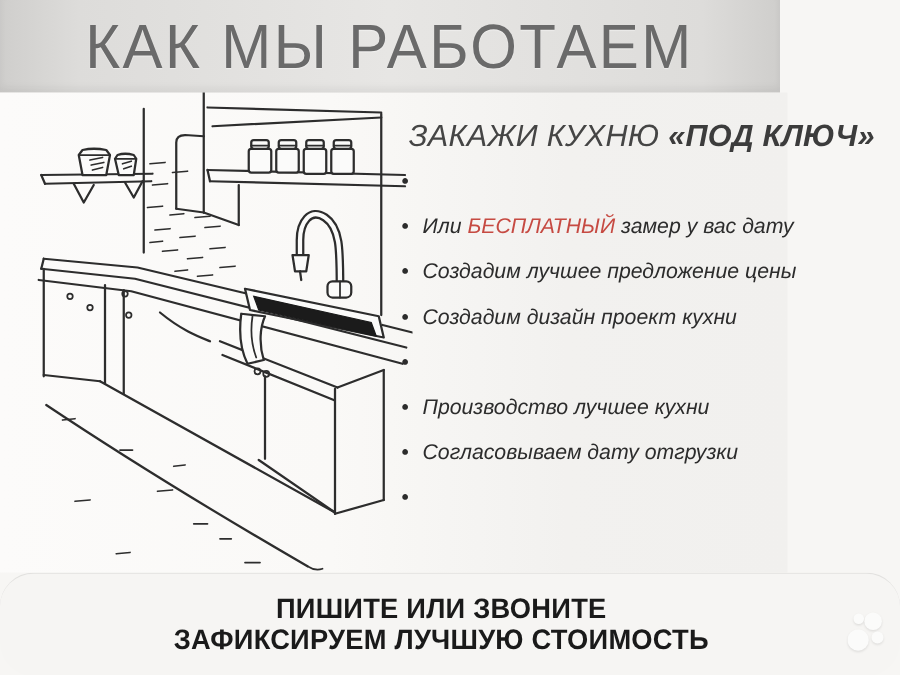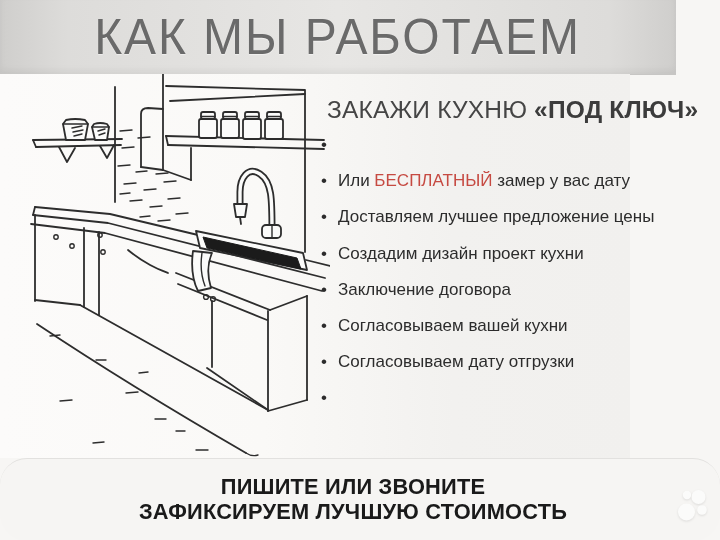--- a/index.html
+++ b/index.html
@@ -1,32 +1,32 @@
 <!DOCTYPE html>
 <html style="--header_text: #6a6a6a; --heading_text: #454545; --list_text: #2c2c2c; --accent_red: #c64a42; --footer_bg: #f6f5f3; --footer_text: #1a1a1a; --watermark_white: #fbfbfa; --sketch_stroke: #2d2d2d;"><head>
 <meta charset="utf-8">
 <style>
   html,body{margin:0;padding:0;}
   body{width:720px;height:540px;overflow:hidden;font-family:"Liberation Sans",sans-serif;
        -webkit-font-smoothing:antialiased;}
   #page{position:relative;width:720px;height:540px;background:#f7f6f4;overflow:hidden;}
 
   
-  .header{position:absolute;left:0;top:0;width:676px;height:74px;
+  .header{position:absolute;left:0;top:0;width:624px;height:74px;
     background:linear-gradient(90deg,#cfcecc 0%,#dddcda 10%,#e7e6e4 50%,#dddcda 90%,#cfcecc 100%);
     border-bottom:1px solid #c7c6c4;
     box-shadow:inset 0 -4px 6px rgba(0,0,0,0.05);
     display:flex;align-items:center;justify-content:center;}
   .header h1{margin:0;font-size:50px;font-weight:400;letter-spacing:2px;
     color:var(--header_text,#6a6a6a);transform:scaleX(0.96);white-space:nowrap;
     text-shadow:0 1px 1px rgba(255,255,255,0.5);}
 
   
   .main{position:absolute;left:0;top:74px;width:630px;height:384px;
-    background:linear-gradient(90deg,#fcfbfa 0%,#faf9f7 42%,#f2f1ef 72%,#f1f0ee 100%);}
+    background:linear-gradient(90deg,#fcfbfa 0%,#faf9f7 42%,#f2f1ef 72%,#f1f0ee 100%);font-style:italic;}
   .sketch{position:absolute;left:0;top:0;width:330px;height:386px;}
 
   .right-col{position:absolute;left:316px;top:0;width:402px;height:384px;}
   .heading{position:absolute;left:11px;top:22px;font-size:24.5px;color:var(--heading_text,#454545);
     white-space:nowrap;letter-spacing:0.2px;}
   .heading .bold{font-weight:700;color:#3c3c3c;}
 
   ul.steps{position:absolute;left:0;top:61px;margin:0;padding:0;list-style:none;width:402px;}
   ul.steps li{display:flex;align-items:flex-start;margin:0 0 16.2px 0;font-size:17px;
     line-height:20px;color:var(--list_text,#2c2c2c);white-space:nowrap;}
@@ -159,33 +159,32 @@
       <ul class="steps">
           <li>
             <span class="dot">•</span>
           </li>
           <li>
             <span class="dot">•</span>
             <span class="txt"><span>Или </span><span class="hl">БЕСПЛАТНЫЙ</span><span> замер у вас дату</span></span>
           </li>
           <li>
             <span class="dot">•</span>
-            <span class="txt"><span>Доставляем лучшее предложение цены</span></span>
+            <span class="txt"><span>Создадим лучшее предложение цены</span></span>
           </li>
           <li>
             <span class="dot">•</span>
             <span class="txt"><span>Создадим дизайн проект кухни</span></span>
           </li>
           <li>
             <span class="dot">•</span>
-            <span class="txt"><span>Заключение договора</span></span>
-          </li>
-          <li>
-            <span class="dot">•</span>
-            <span class="txt"><span>Согласовываем вашей кухни</span></span>
+          </li>
+          <li>
+            <span class="dot">•</span>
+            <span class="txt"><span>Производство лучшее кухни</span></span>
           </li>
           <li>
             <span class="dot">•</span>
             <span class="txt"><span>Согласовываем дату отгрузки</span></span>
           </li>
           <li>
             <span class="dot">•</span>
           </li>
         </ul>
     </div>

